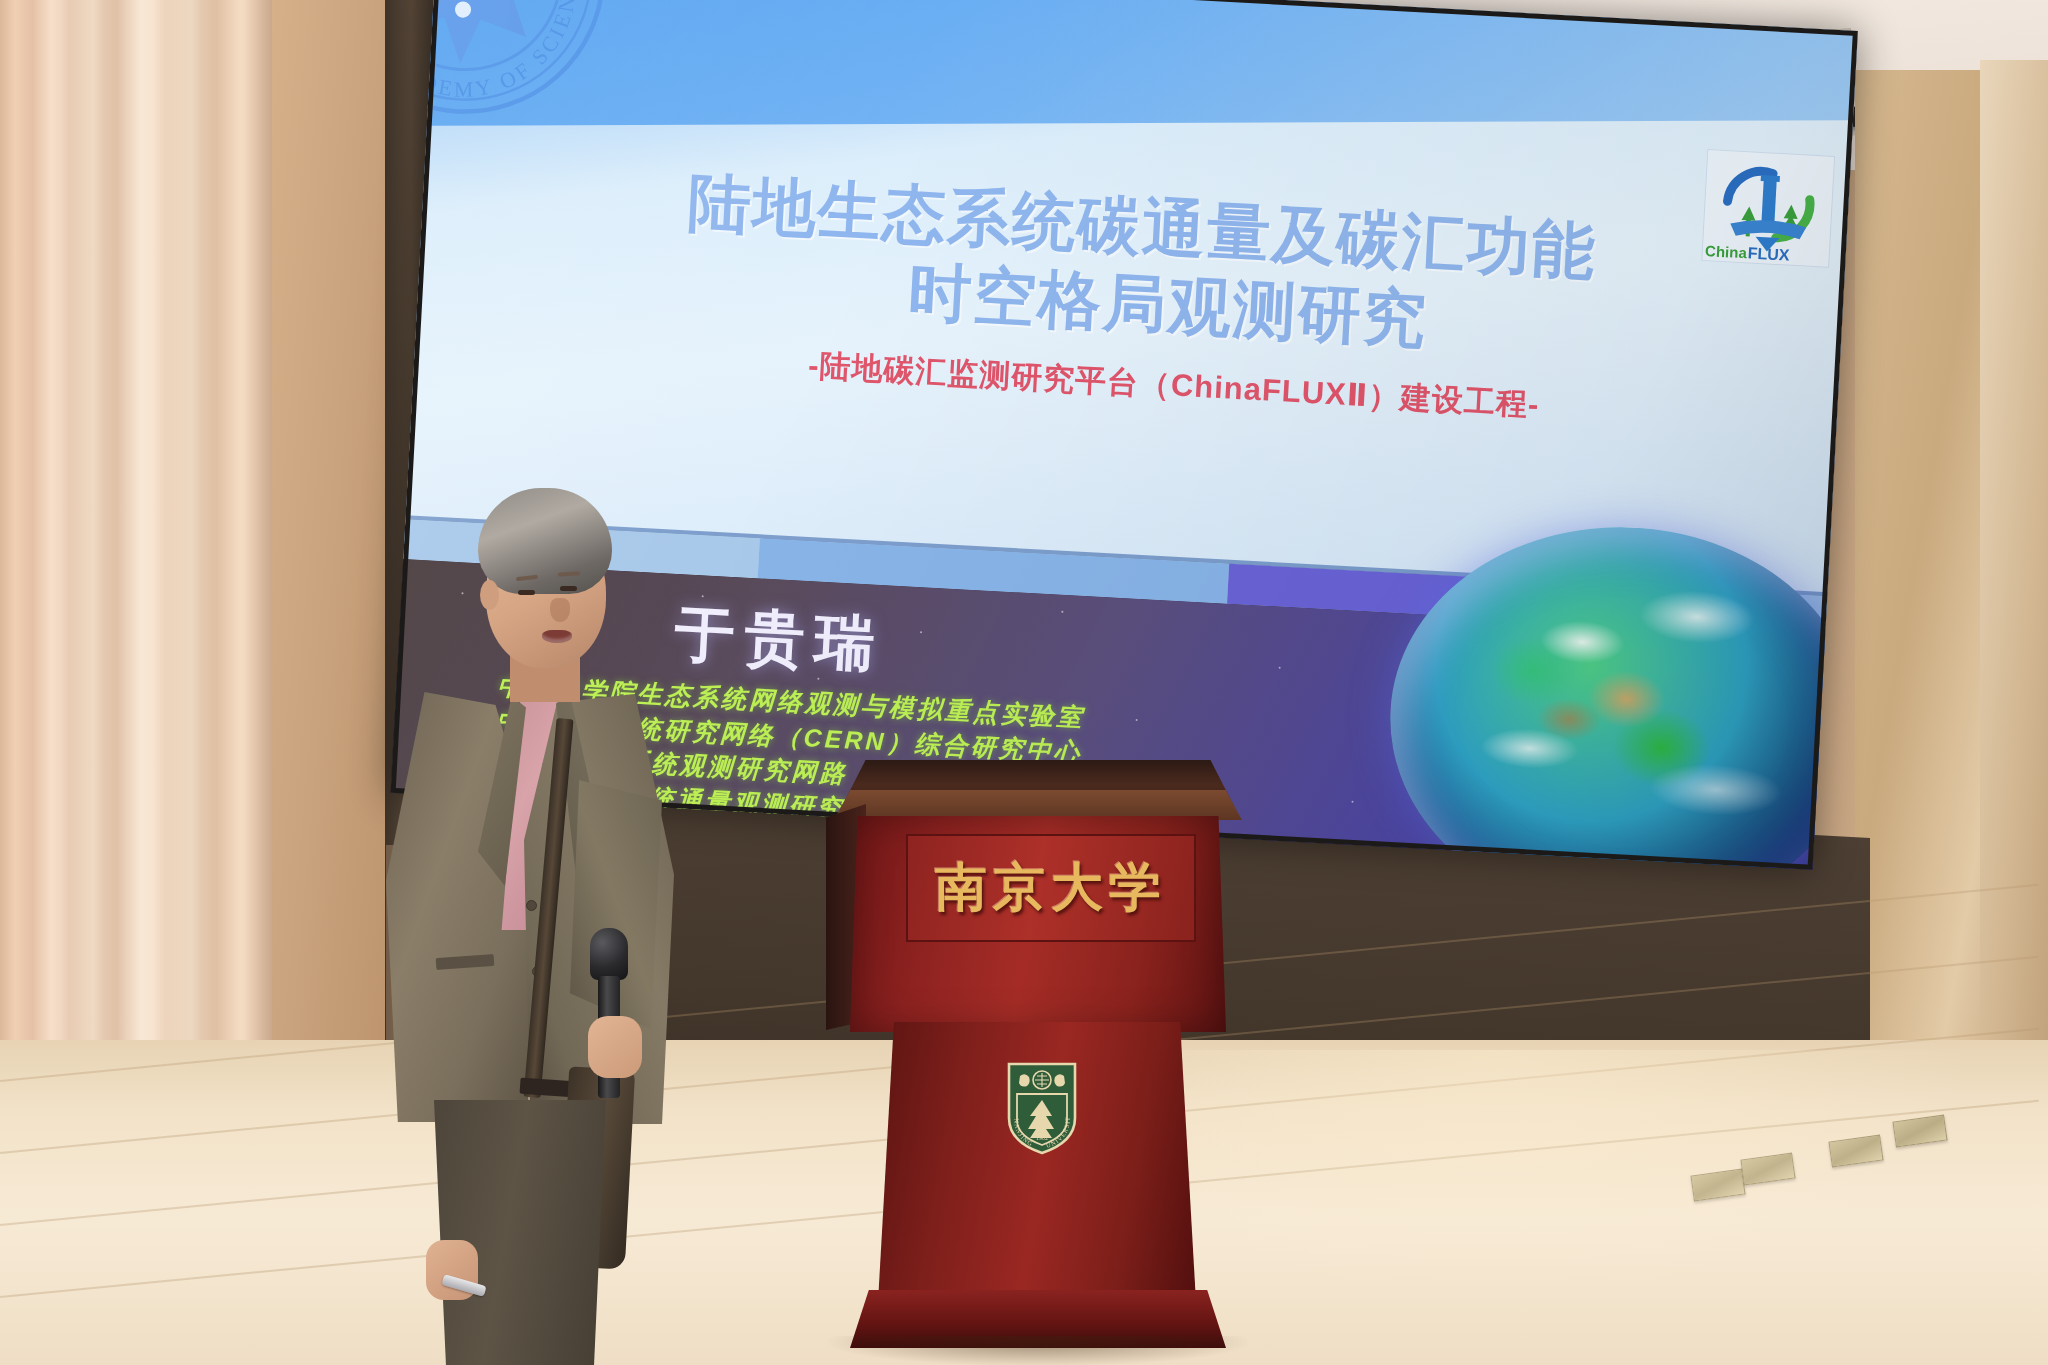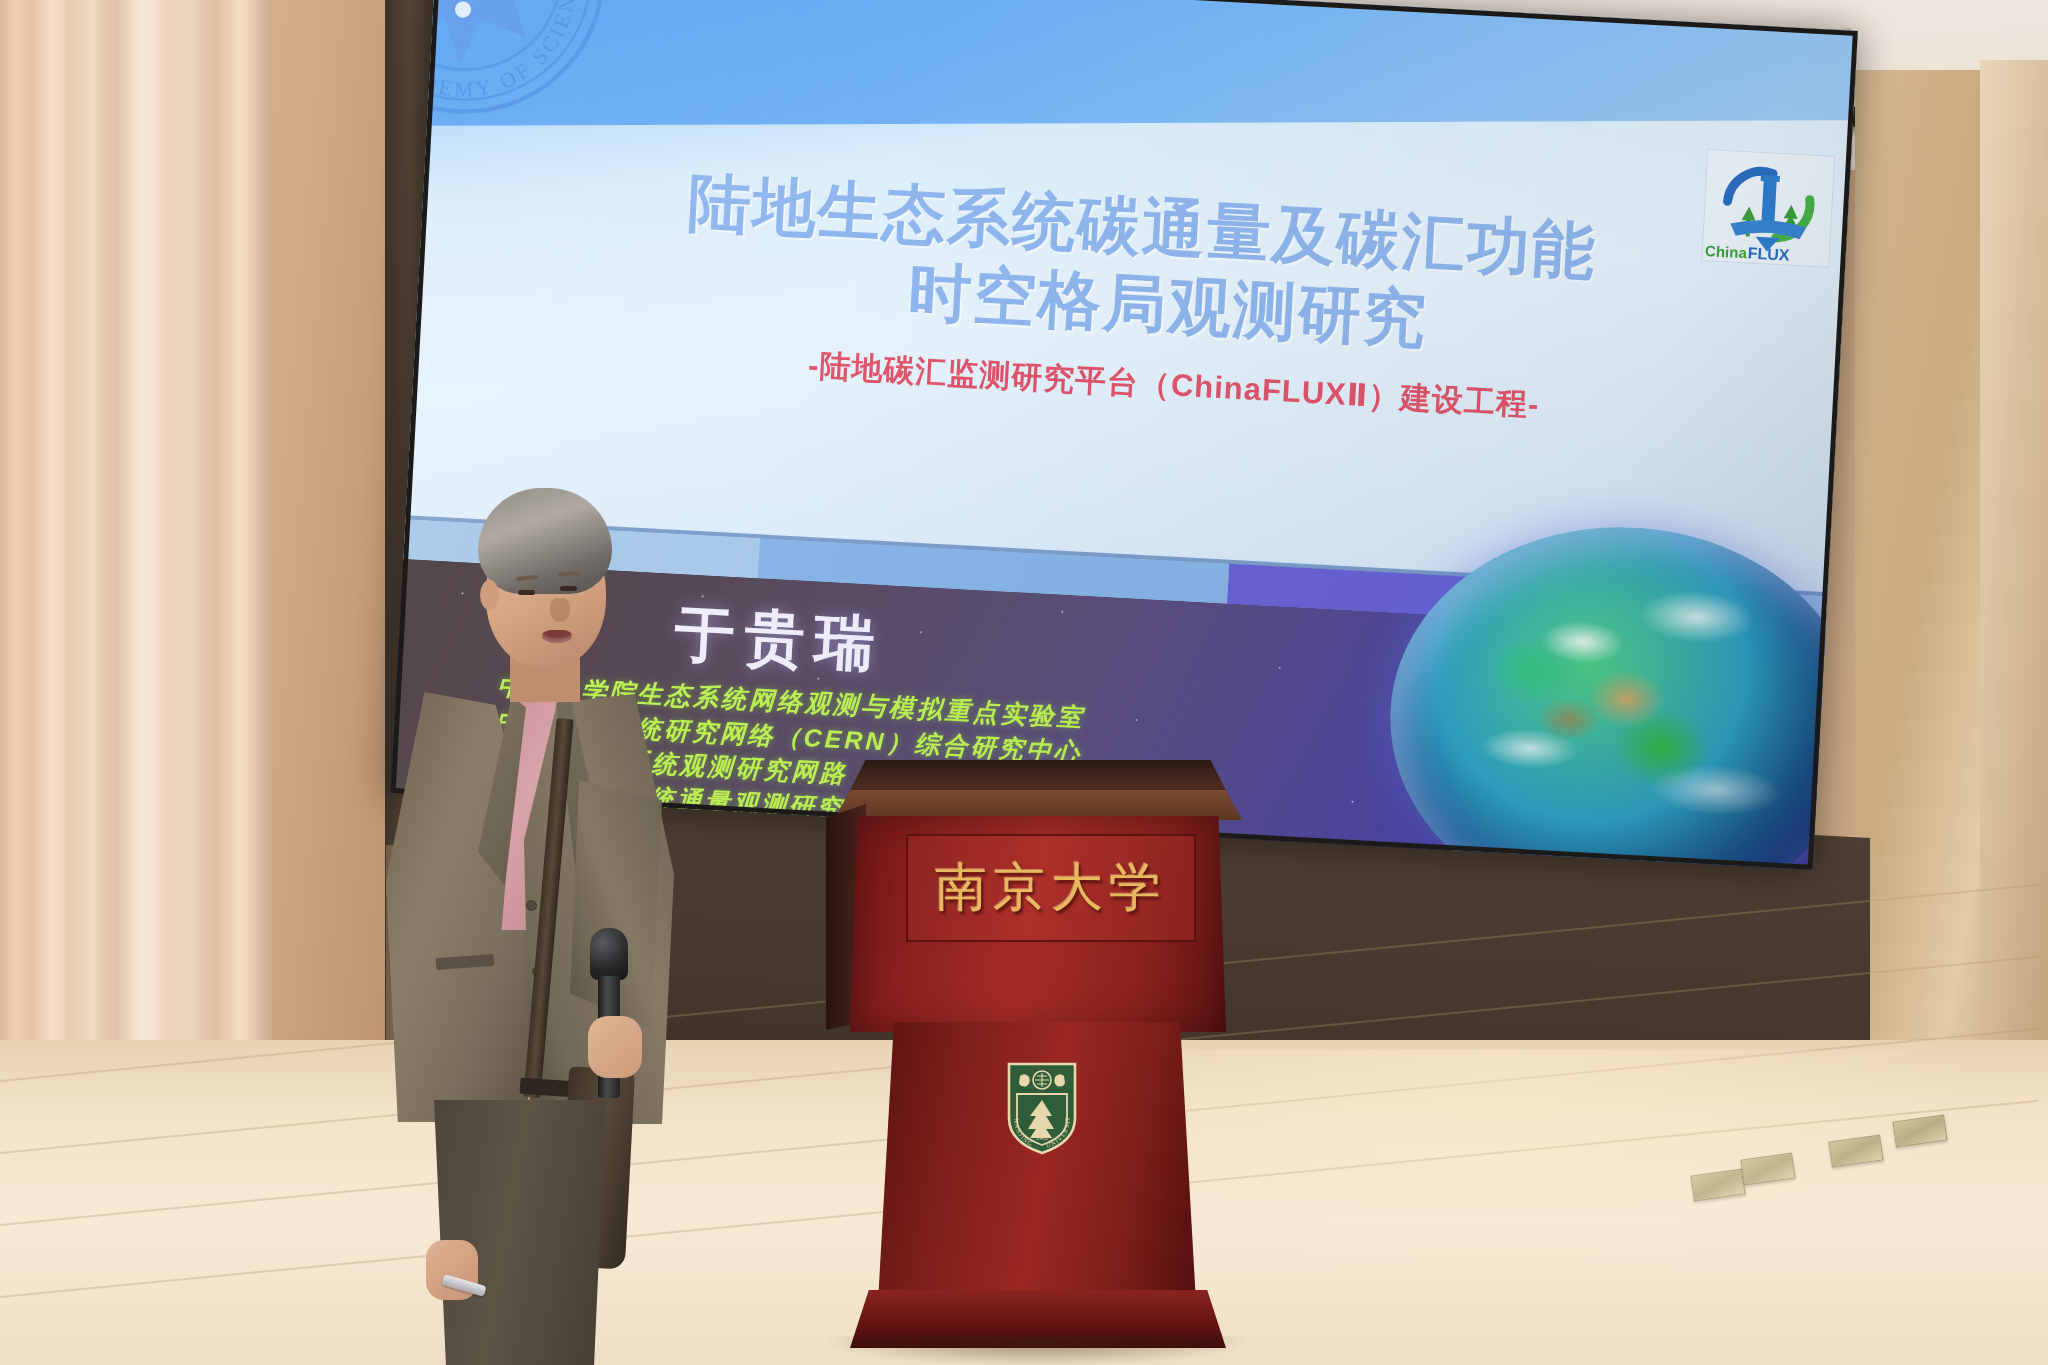--- a/index.html
+++ b/index.html
@@ -164,21 +164,21 @@
             clip-path:polygon(2% 0,98% 0,100% 100%,0 100%);
             box-shadow:inset 0 0 40px rgba(0,0,0,.35); }
   .pod-left { position:absolute; left:-2px; top:44px; width:40px; height:226px;
             background:linear-gradient(90deg,#2a1410 0%,#4a231c 100%);
             clip-path:polygon(0 6%,100% 0,100% 96%,0 100%); }
   .pod-nameplate { position:absolute; left:56px; top:18px; width:290px; height:108px;
             background:linear-gradient(100deg,#8e2320 0%,#ad3029 45%,#8a221d 100%);
             border:2px solid #5b1210; }
   .pod-name-text { position:absolute; inset:0; display:flex; align-items:center;
             justify-content:center; gap:12px; color:#e8b85e; font-size:52px;
-            font-weight:400; letter-spacing:6px;
+            font-weight:700; letter-spacing:6px;
             text-shadow:2px 3px 3px rgba(70,12,10,.8), -1px -1px 0 rgba(255,230,170,.45); }
   .pod-shaft { position:absolute; left:50px; top:262px; width:318px; height:280px;
             background:linear-gradient(100deg,#5c1412 0%,#7e1f1b 25%,#9a2722 52%,#7b1e19 78%,#520f0e 100%);
             clip-path:polygon(5% 0,95% 0,100% 100%,0 100%); }
   .pod-crest { position:absolute; left:175px; top:300px; width:78px; height:96px; }
   .pod-base { position:absolute; left:22px; top:530px; width:376px; height:58px;
             background:linear-gradient(180deg,#8a2320 0%,#661513 55%,#3d0c0b 100%);
             clip-path:polygon(5% 0,95% 0,100% 100%,0 100%); }
   .pod-shadow { position:absolute; left:0px; top:576px; width:420px; height:30px;
             background:radial-gradient(ellipse at 50% 20%,rgba(60,35,15,.45) 0%,rgba(60,35,15,0) 72%); }

